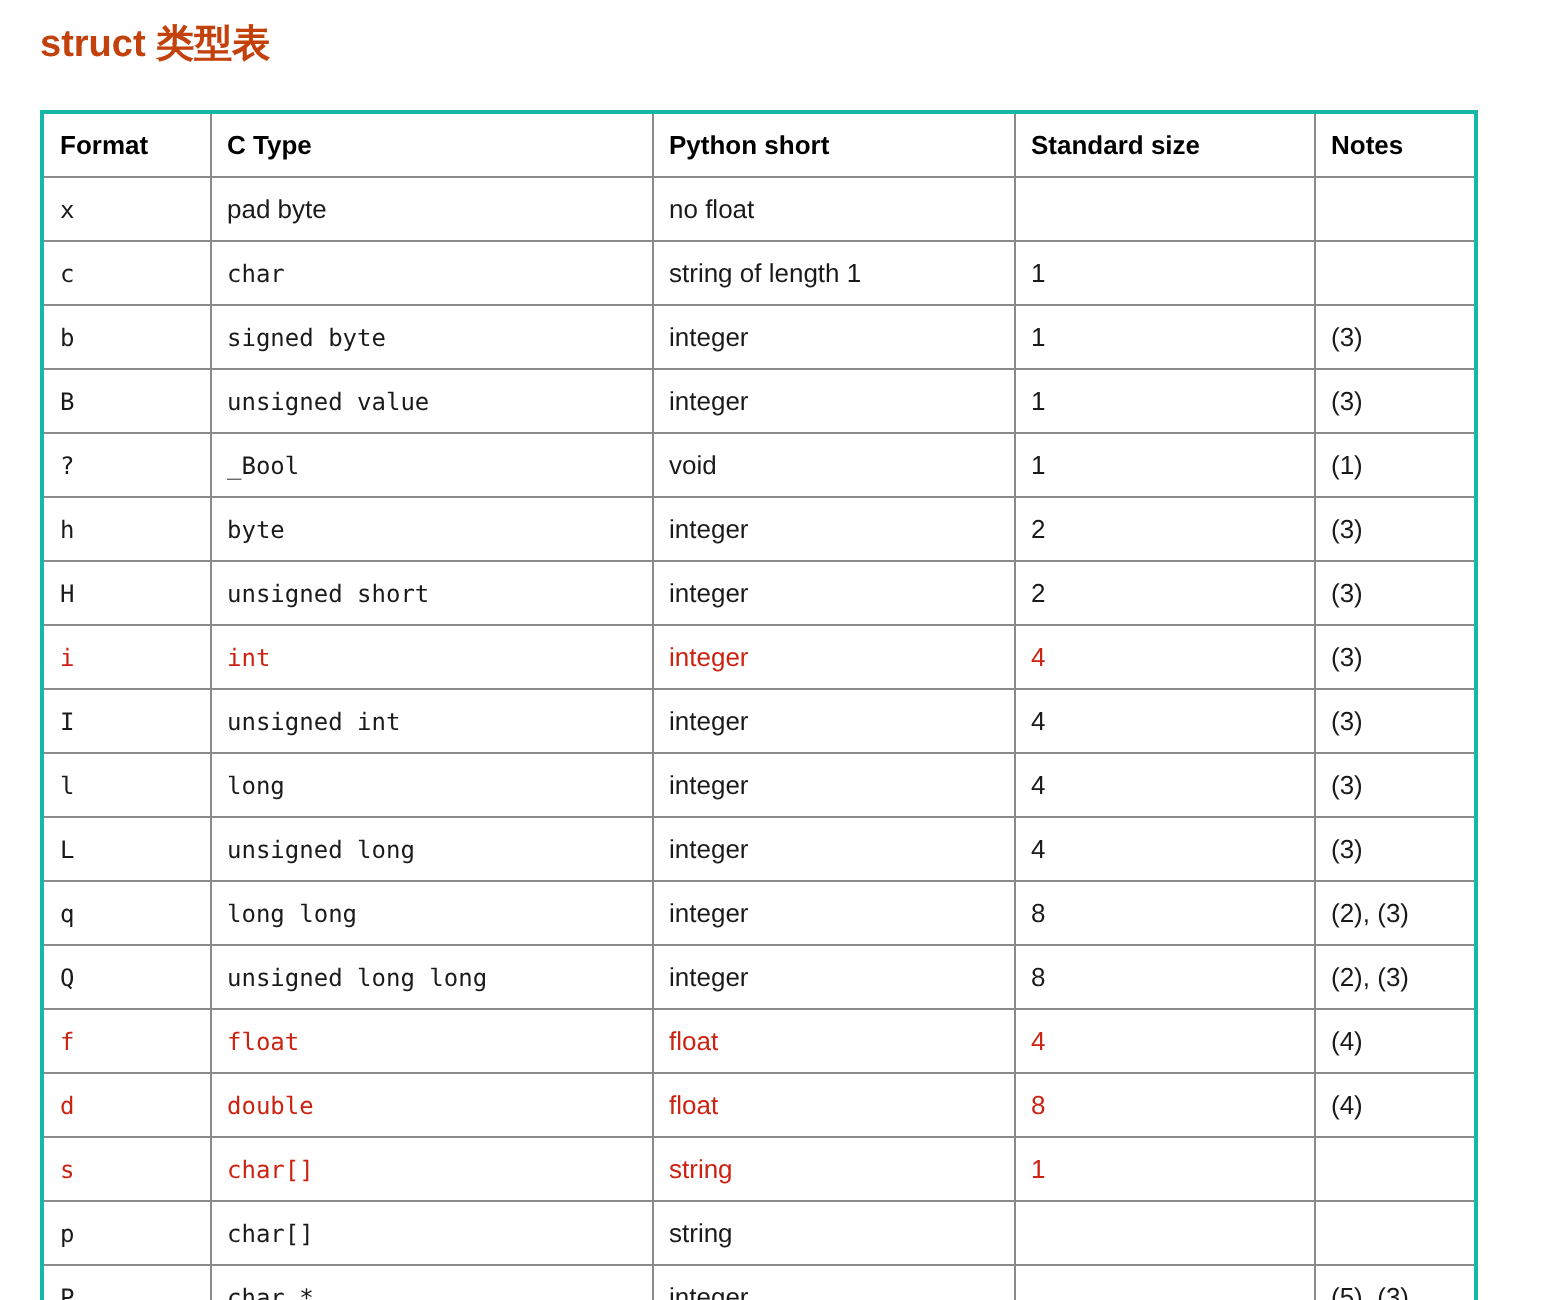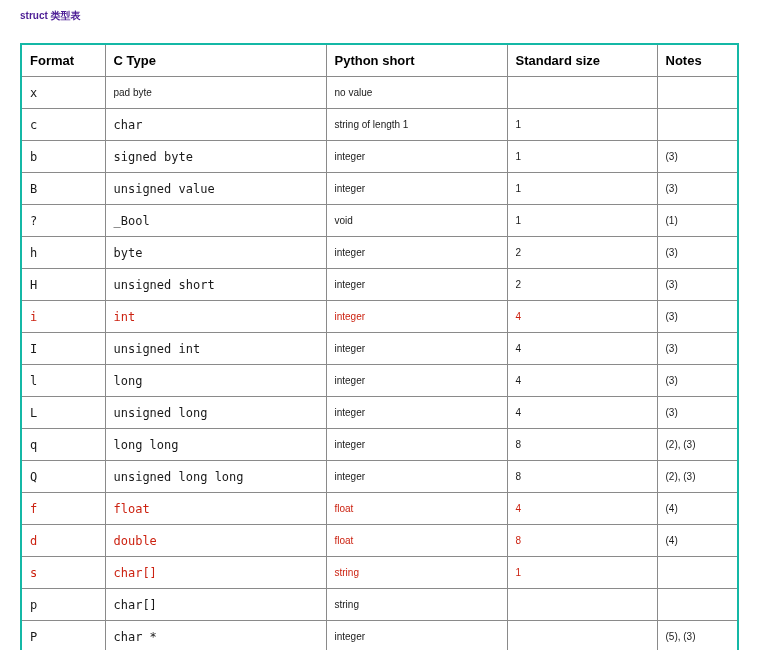--- a/index.html
+++ b/index.html
@@ -7,22 +7,22 @@
     padding: 0;
     width: 771px;
     height: 650px;
     background: #ffffff;
     font-family: "Liberation Sans", sans-serif;
     color: #1a1a1a;
     overflow: hidden;
   }
   .page-title {
     font-weight: bold;
-    font-size: 10px;
-    color: #4c1d95;
+    font-size: 19px;
+    color: #c2410c;
     margin: 9px 0 0 20px;
     font-family: "Liberation Sans", sans-serif;
   }
   table.type-table {
     border-collapse: collapse;
     table-layout: fixed;
     width: 717px;
     margin: 20px 0 0 20px;
     border: 2px solid #14b8a6;
   }
@@ -45,21 +45,21 @@
   col.c-ctype { width: 221px; }
   col.c-pytype { width: 181px; }
   col.c-size { width: 150px; }
   col.c-notes { width: 81px; }
   td.mono {
     font-family: "DejaVu Sans Mono", monospace;
     font-size: 12px;
   }
   td.sans {
     font-family: "Liberation Sans", sans-serif;
-    font-size: 10px;
+    font-size: 13px;
   }
   tr.hl td { color: #cc2211; }
   tr.hl td.note { color: #1a1a1a; }
 </style>
 </head>
 <body>
 
 <div class="page-title">struct 类型表</div>
 
 <table class="type-table">
@@ -76,21 +76,21 @@
       <th>C Type</th>
       <th>Python short</th>
       <th>Standard size</th>
       <th>Notes</th>
     </tr>
   </thead>
   <tbody>
       <tr>
         <td class="mono">x</td>
         <td class="sans">pad byte</td>
-        <td class="sans">no value</td>
+        <td class="sans">no float</td>
         <td class="sans"></td>
         <td class="sans note"></td>
       </tr>
       <tr>
         <td class="mono">c</td>
         <td class="mono">char</td>
         <td class="sans">string of length 1</td>
         <td class="sans">1</td>
         <td class="sans note"></td>
       </tr>

